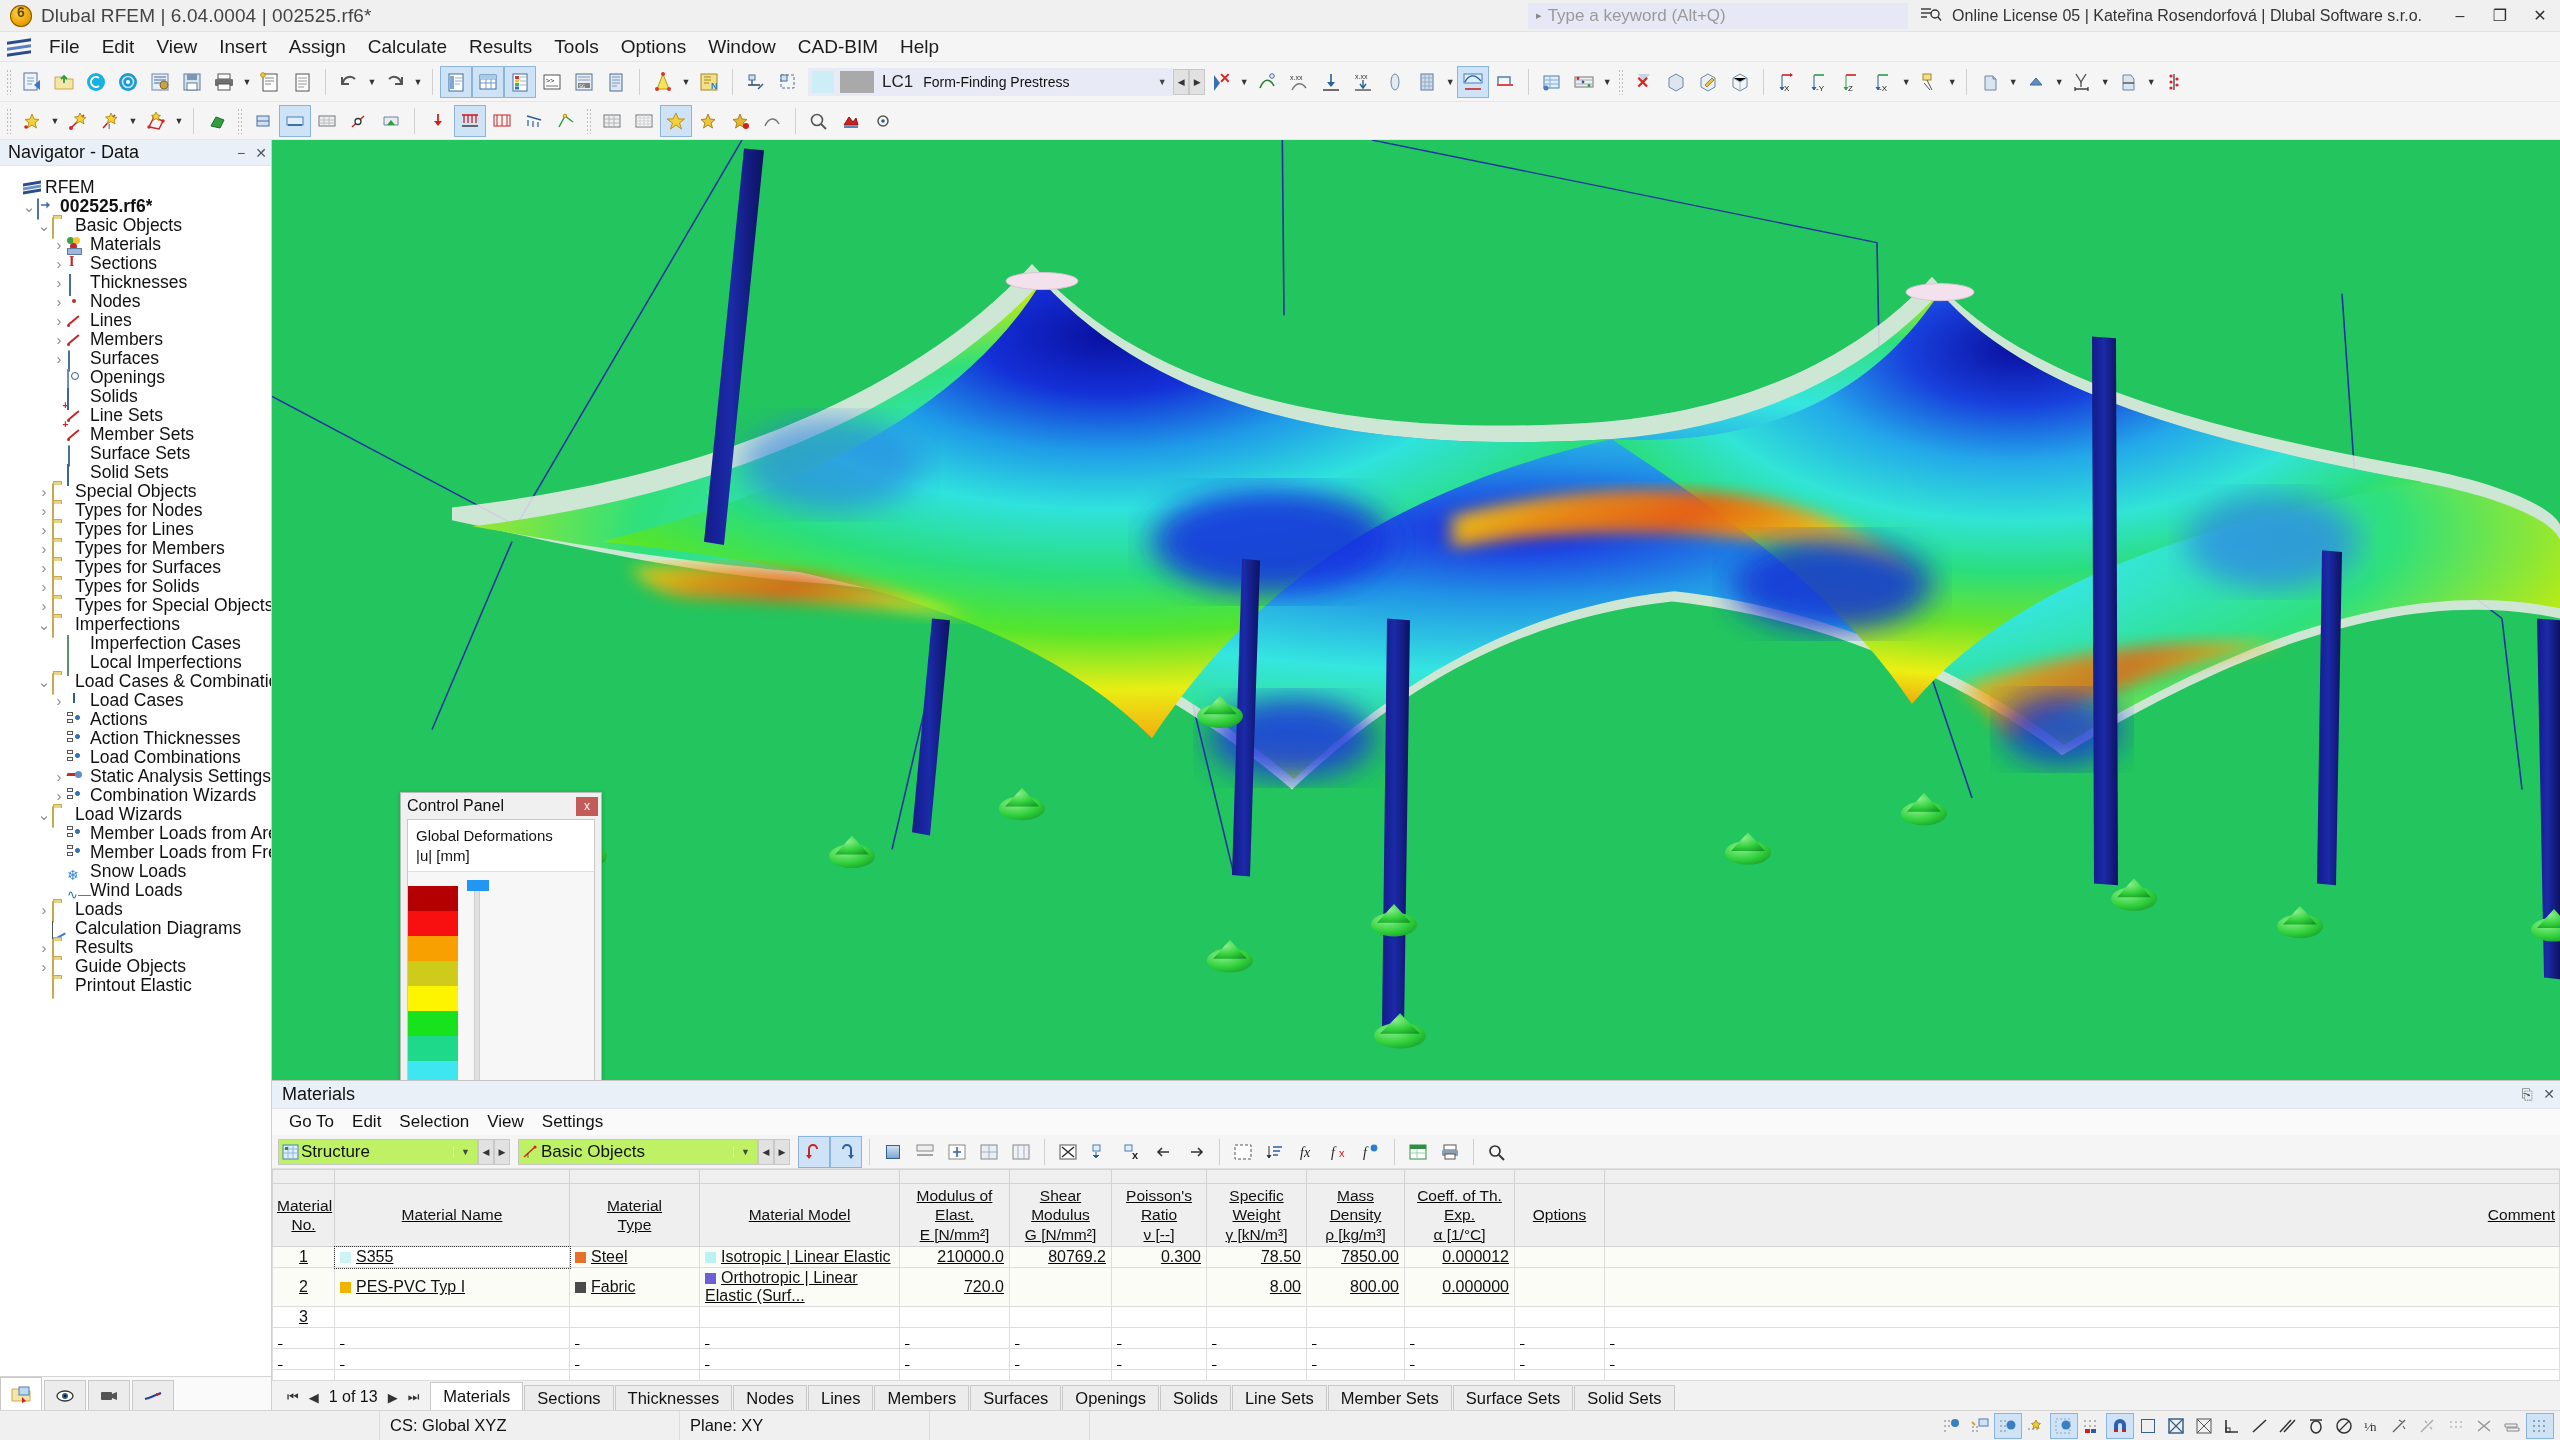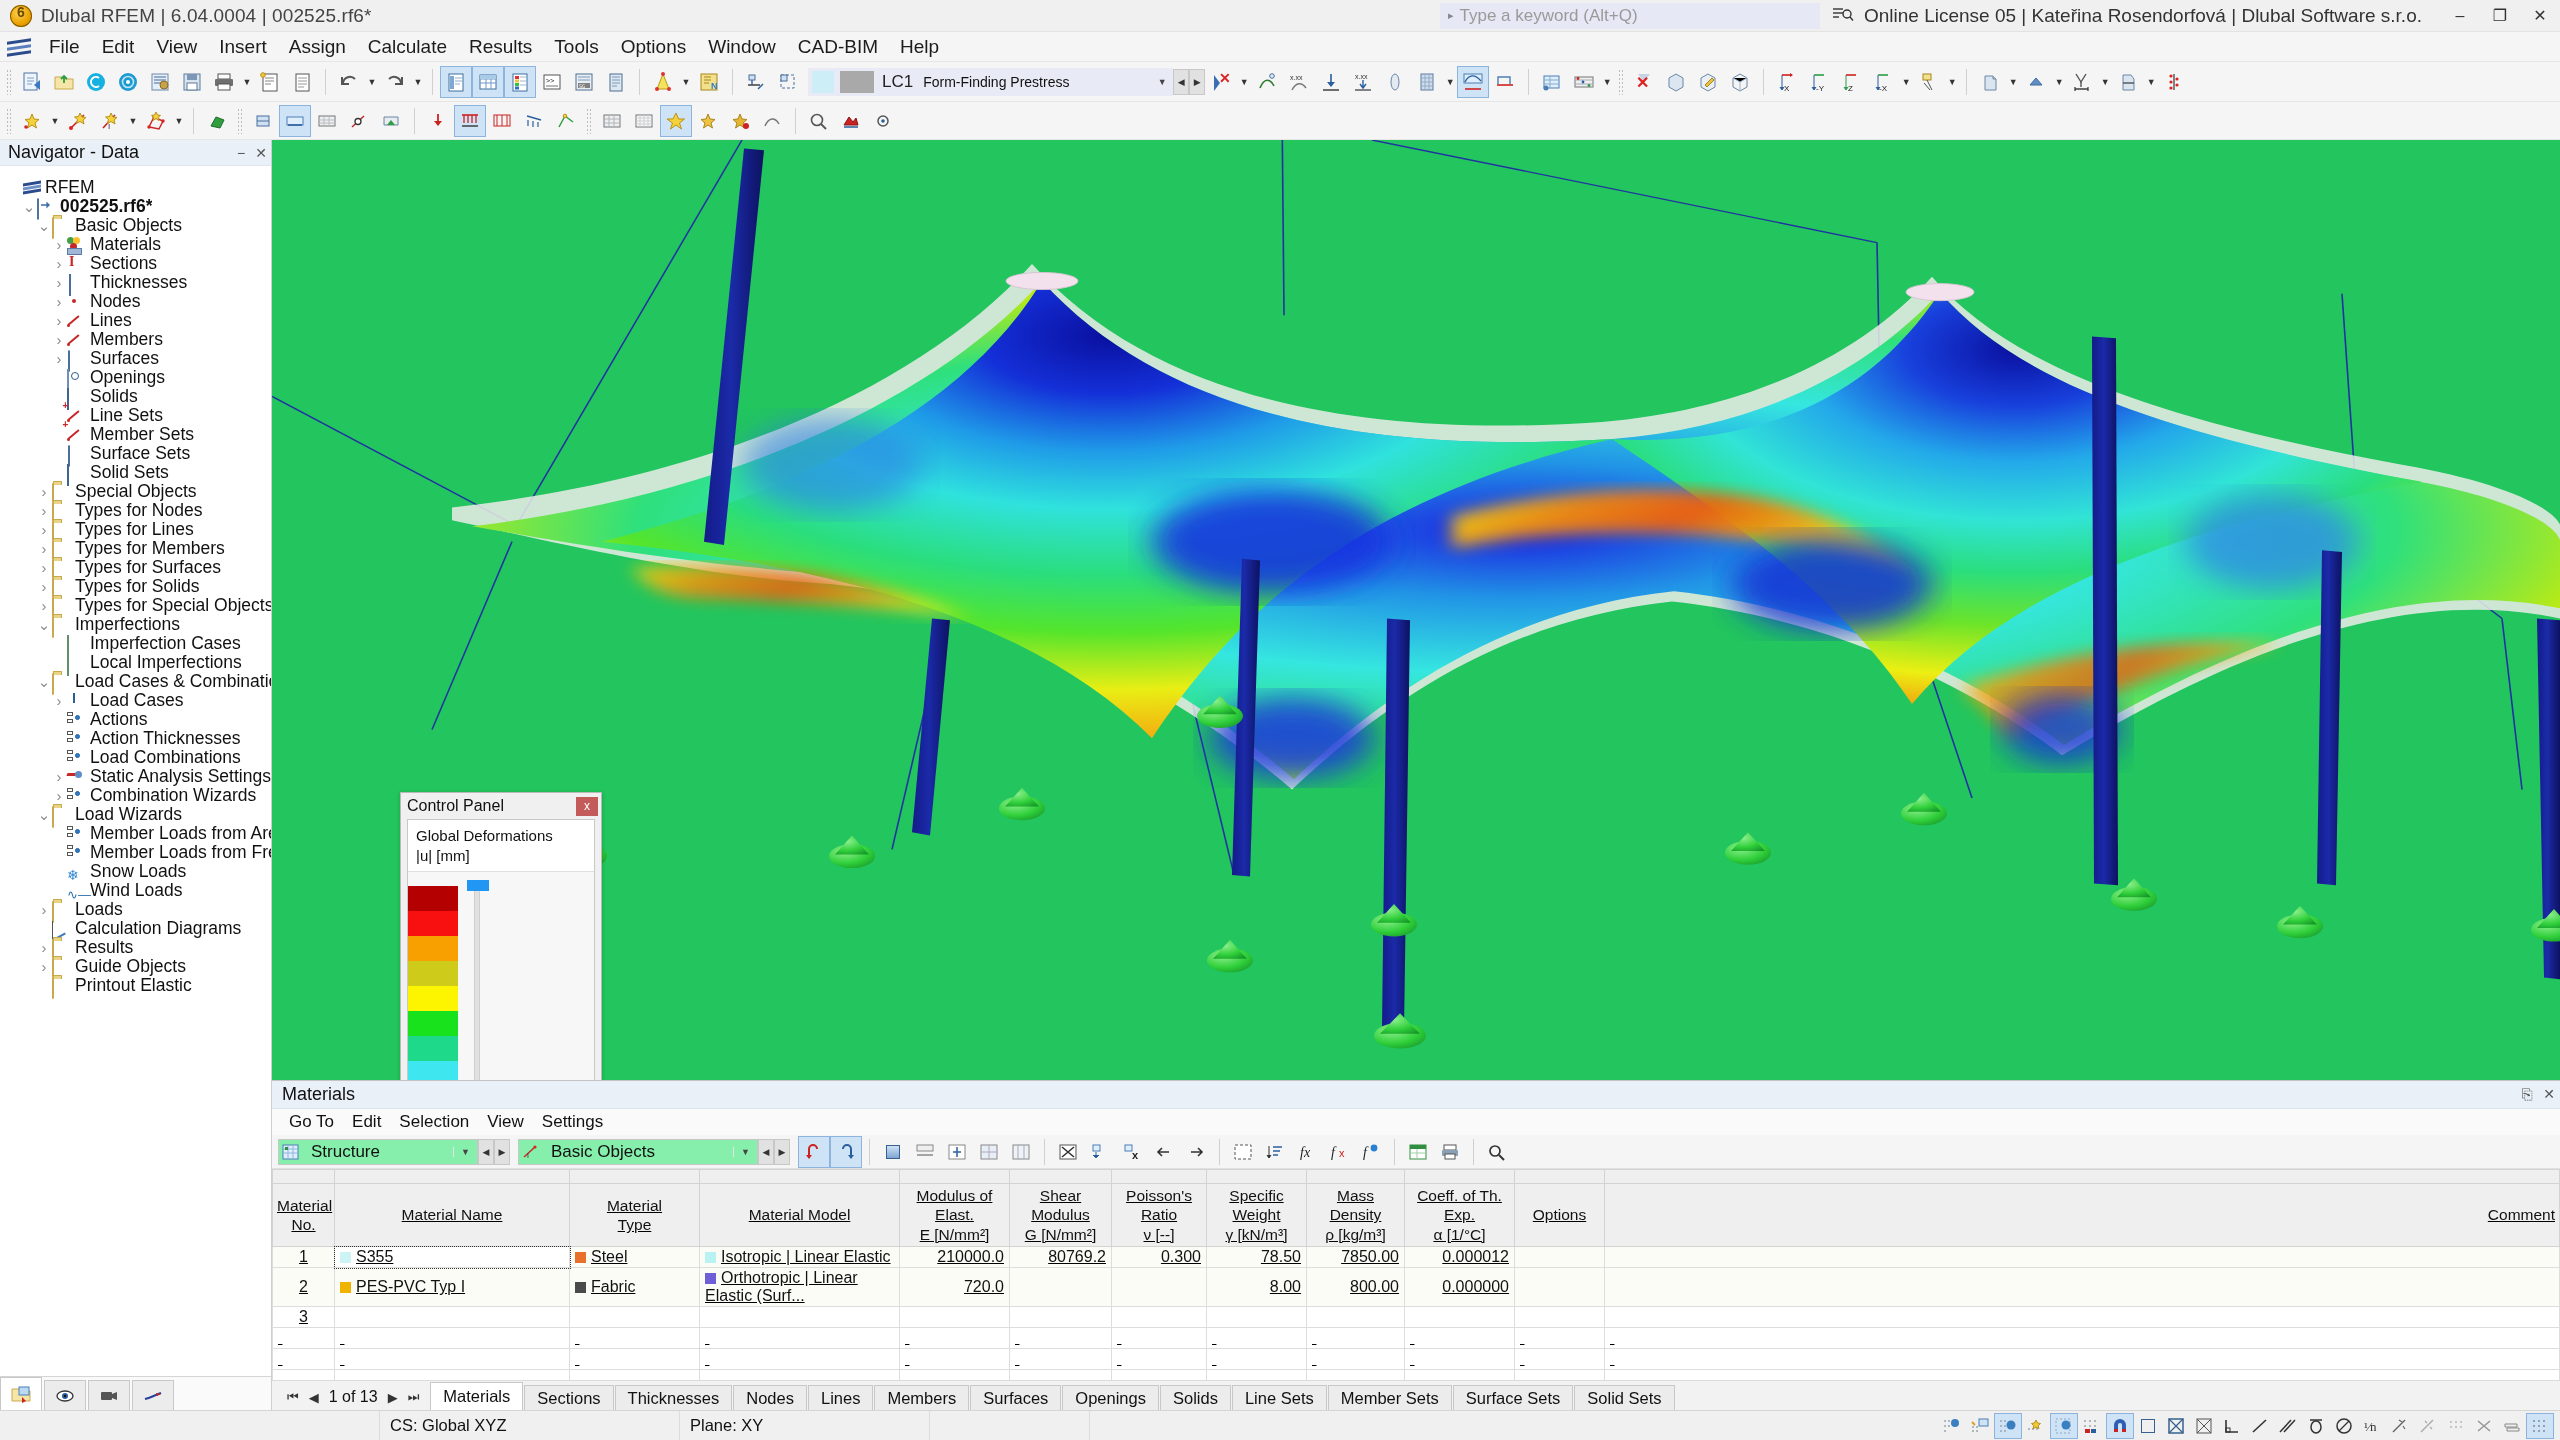--- a/index.html
+++ b/index.html
@@ -32,21 +32,21 @@
   }
   .title-text { color: #444; font-size: 19px; letter-spacing: .1px; }
   .tb-right { margin-left: auto; display: flex; align-items: center; height: 100%; }
   .search-box {
     width: 380px; height: 26px; background: #e6e9f5; color: #9a9a9a;
     display: flex; align-items: center; padding-left: 8px; font-size: 17px;
     margin-right: 12px;
   }
   .search-box .tri { color:#888; font-size: 11px; margin-right: 6px; }
   .license-ico { margin-right: 10px; color:#333; font-size:17px; line-height:1; }
-  .license { color: #333; font-size: 19px; margin-right: 18px; }
+  .license { color: #333; font-size: 16px; margin-right: 18px; }
   .wbtn { width: 40px; height: 32px; display:flex; align-items:center; justify-content:center;
           color:#333; font-size: 16px; }
 
   
   .menubar { height: 30px; background: #f5f5f5; display: flex; align-items: center; flex:none;
              padding-left: 4px; border-bottom: 1px solid #e6e6e6; }
   .menu-logo { width:26px;height:20px;margin:0 6px 0 2px; position:relative; flex:none;}
   .menu-logo span{ position:absolute; left:1px; width:24px; height:3px; background:#2b4c8c; }
   .menu-logo span:nth-child(1){top:3px; transform: skewY(-8deg);}
   .menu-logo span:nth-child(2){top:9px; transform: skewY(-8deg); background:#5a7fbf;}
@@ -179,21 +179,21 @@
   .tablepanel { height: 330px; flex:none; background:#fff; border-top:1px solid #c3c3c3;
                 display:flex; flex-direction:column; }
   .tp-title { height:28px; background:#e9f0f8; display:flex;align-items:center;padding-left:10px;
               font-size:18px;color:#111; border-bottom:1px solid #dde5ef;}
   .tp-title .hbtns{ margin-left:auto; display:flex;}
   .tp-title .hb{width:22px;text-align:center;font-size:14px;color:#555;}
   .tp-menu { height:26px; display:flex;align-items:center; padding-left:8px; background:#fafafa;}
   .tp-menu div{ padding:8px 9px; font-size:17px; color:#111;}
   .tp-tools { height:34px; display:flex; align-items:center; background:#f5f5f5; padding-left:6px;
               border-bottom:1px solid #e0e0e0;}
-  .combo { display:flex;align-items:center;height:26px;background:#86efac;border:1px solid #c6c6c6;gap:10px;}
+  .combo { display:flex;align-items:center;height:26px;background:#bef264;border:1px solid #c6c6c6;}
   .combo .ci{ width:22px; display:flex; align-items:center; justify-content:center;}
   .combo .ct{ font-size:17px; color:#111; padding-right:10px;}
   .combo .cd{ width:24px; text-align:center; font-size:9px; color:#444; border-left:1px solid #e6e6e6;}
 
   table.grid { border-collapse: collapse; width:100%; table-layout: fixed; font-size:16px; }
   table.grid th { background:#efefef; border:1px solid #d3d3d3; font-weight:normal; color:#111;
                   font-size:15.5px; line-height:1.25; padding:2px 4px; vertical-align:middle;}
   table.grid td { border:1px solid #ddd; padding:1px 5px; height:21px; color:#111; background:#fcfcf7;}
   table.grid tr.empty td{ background:#fff; }
   .hdr-top { height:14px; }

